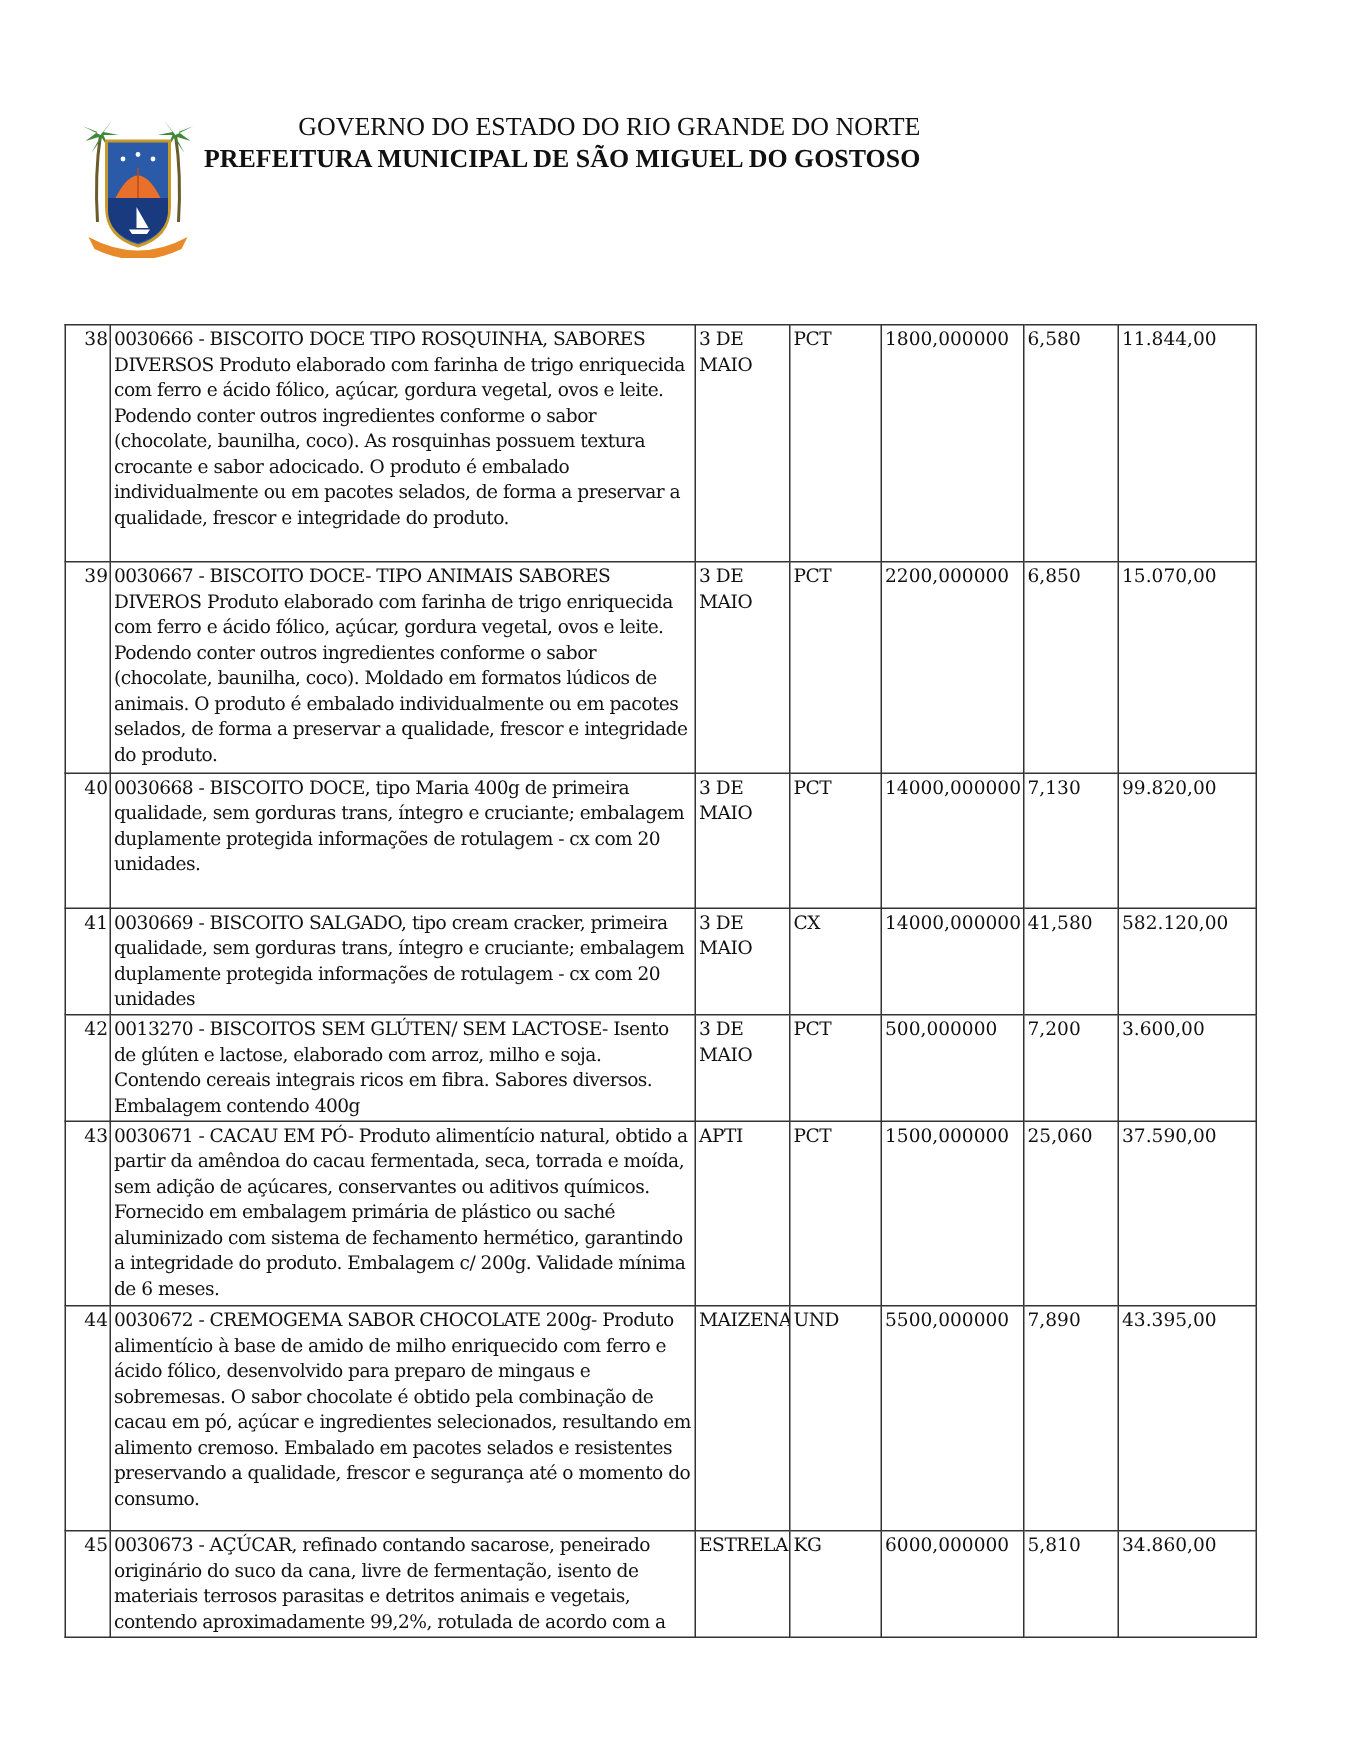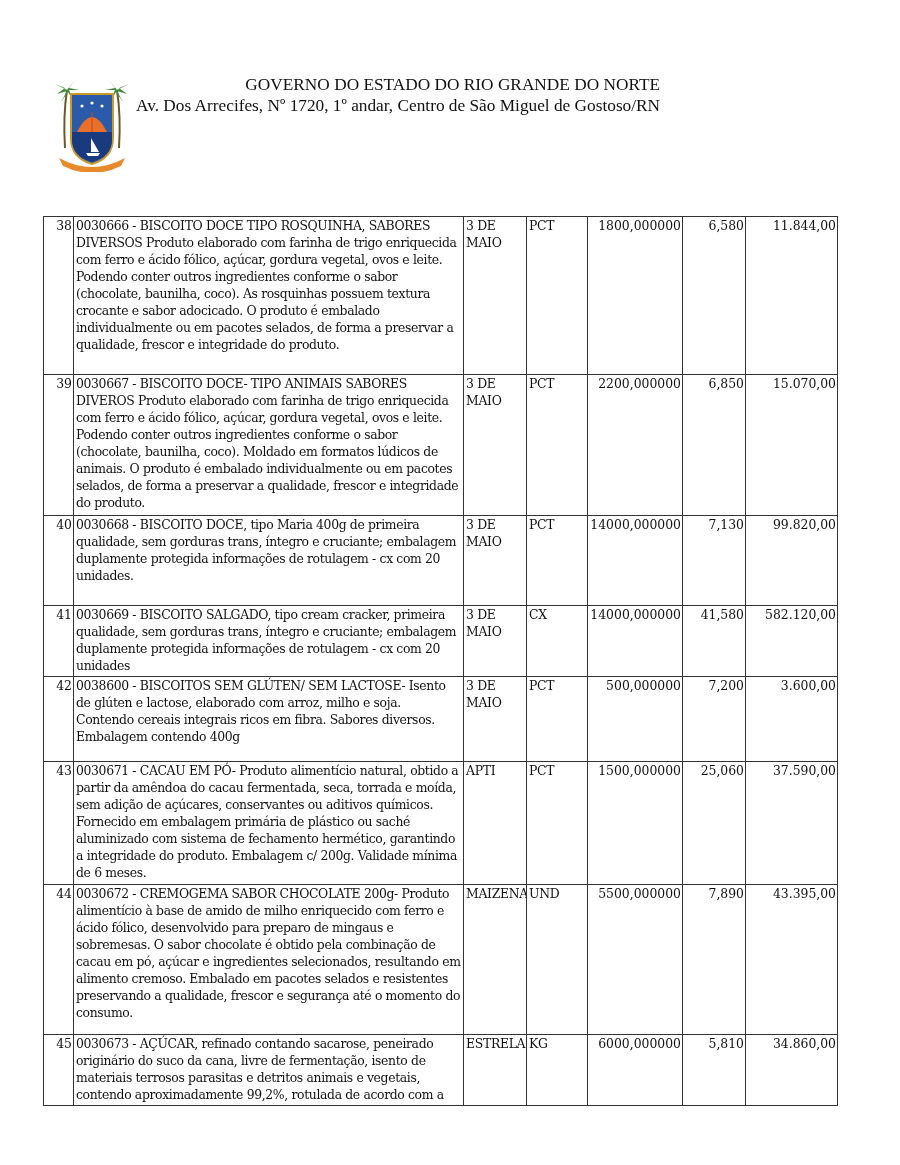--- a/index.html
+++ b/index.html
@@ -7,21 +7,21 @@
   .header { position: absolute; left: 55px; top: 74px; width: 700px; height: 110px; }
   .logo { position: absolute; left: 0; top: 2px; width: 74px; height: 96px; }
   .hdr-text { position: absolute; left: 81px; top: 0; font-family: "Liberation Serif", serif; font-size: 17.3px; line-height: 21px; color: #111; }
   .hdr-text div { white-space: nowrap; text-align: right; }
   .hdr-text .bold { font-weight: bold; }
   table.items { position: absolute; left: 43px; top: 216px; border-collapse: collapse; table-layout: fixed; width: 794px; font-family: "DejaVu Serif", "Liberation Serif", serif; font-size: 12.4px; line-height: 17px; color: #111; }
   table.items td { border: 1.3px solid #333; vertical-align: top; padding: 0 1px 0 2px; overflow: hidden; }
   td.num { text-align: right; padding-right: 4px; }
   td.desc { letter-spacing: -0.35px; }
   td.brand, td.unit { letter-spacing: -0.3px; }
-  td.r { text-align: right; padding-right: 1px; }
+  td.r { text-align: left; padding-right: 1px; }
 </style>
 </head>
 <body>
 
 <div class="header">
   <div class="logo">
     <svg width="74" height="96" viewBox="0 0 74 96">
 
       <g stroke="#6b5a2a" stroke-width="2" fill="none">
         <path d="M10 72 Q8 40 12 14"></path>
@@ -44,21 +44,21 @@
       <path d="M17 56 L57 56 L57 64 Q57 80 37 86 Q17 80 17 64 Z" fill="#1a3a80"></path>
 
       <path d="M36 62 L36 76 L44 76 Z" fill="#ffffff"></path>
       <path d="M31 77 L45 77 L43 80 L33 80 Z" fill="#ffffff"></path>
 
       <path d="M4 82 Q37 100 70 82 L66 90 Q37 104 8 90 Z" fill="#e88a2a"></path>
     </svg>
   </div>
   <div class="hdr-text">
     <div>GOVERNO DO ESTADO DO RIO GRANDE DO NORTE</div>
-    <div>Av. Dos Arrecifes, Nº 1720, 1º andar, Centro de São Miguel de Gostoso/RN</div>
+    <div class="bold">PREFEITURA MUNICIPAL DE SÃO MIGUEL DO GOSTOSO</div>
   </div>
 </div>
 
 <table class="items">
   <colgroup>
     <col style="width:30px">
     <col style="width:390px">
     <col style="width:63px">
     <col style="width:61px">
     <col style="width:95px">
@@ -96,23 +96,23 @@
     </tr>
     <tr style="height:71px">
       <td class="num">41</td>
       <td class="desc">0030669 - BISCOITO SALGADO, tipo cream cracker, primeira qualidade, sem gorduras trans, íntegro e cruciante; embalagem duplamente protegida informações de rotulagem - cx com 20 unidades</td>
       <td class="brand">3 DE MAIO</td>
       <td class="unit">CX</td>
       <td class="r">14000,000000</td>
       <td class="r">41,580</td>
       <td class="r">582.120,00</td>
     </tr>
-    <tr style="height:85px">
+    <tr style="height:71px">
       <td class="num">42</td>
-      <td class="desc">0038600 - BISCOITOS SEM GLÚTEN/ SEM LACTOSE- Isento de glúten e lactose, elaborado com arroz, milho e soja. Contendo cereais integrais ricos em fibra. Sabores diversos. Embalagem contendo 400g</td>
+      <td class="desc">0013270 - BISCOITOS SEM GLÚTEN/ SEM LACTOSE- Isento de glúten e lactose, elaborado com arroz, milho e soja. Contendo cereais integrais ricos em fibra. Sabores diversos. Embalagem contendo 400g</td>
       <td class="brand">3 DE MAIO</td>
       <td class="unit">PCT</td>
       <td class="r">500,000000</td>
       <td class="r">7,200</td>
       <td class="r">3.600,00</td>
     </tr>
     <tr style="height:123px">
       <td class="num">43</td>
       <td class="desc">0030671 - CACAU EM PÓ- Produto alimentício natural, obtido a partir da amêndoa do cacau fermentada, seca, torrada e moída, sem adição de açúcares, conservantes ou aditivos químicos. Fornecido em embalagem primária de plástico ou saché aluminizado com sistema de fechamento hermético, garantindo a integridade do produto. Embalagem c/ 200g. Validade mínima de 6 meses.</td>
       <td class="brand">APTI</td>

